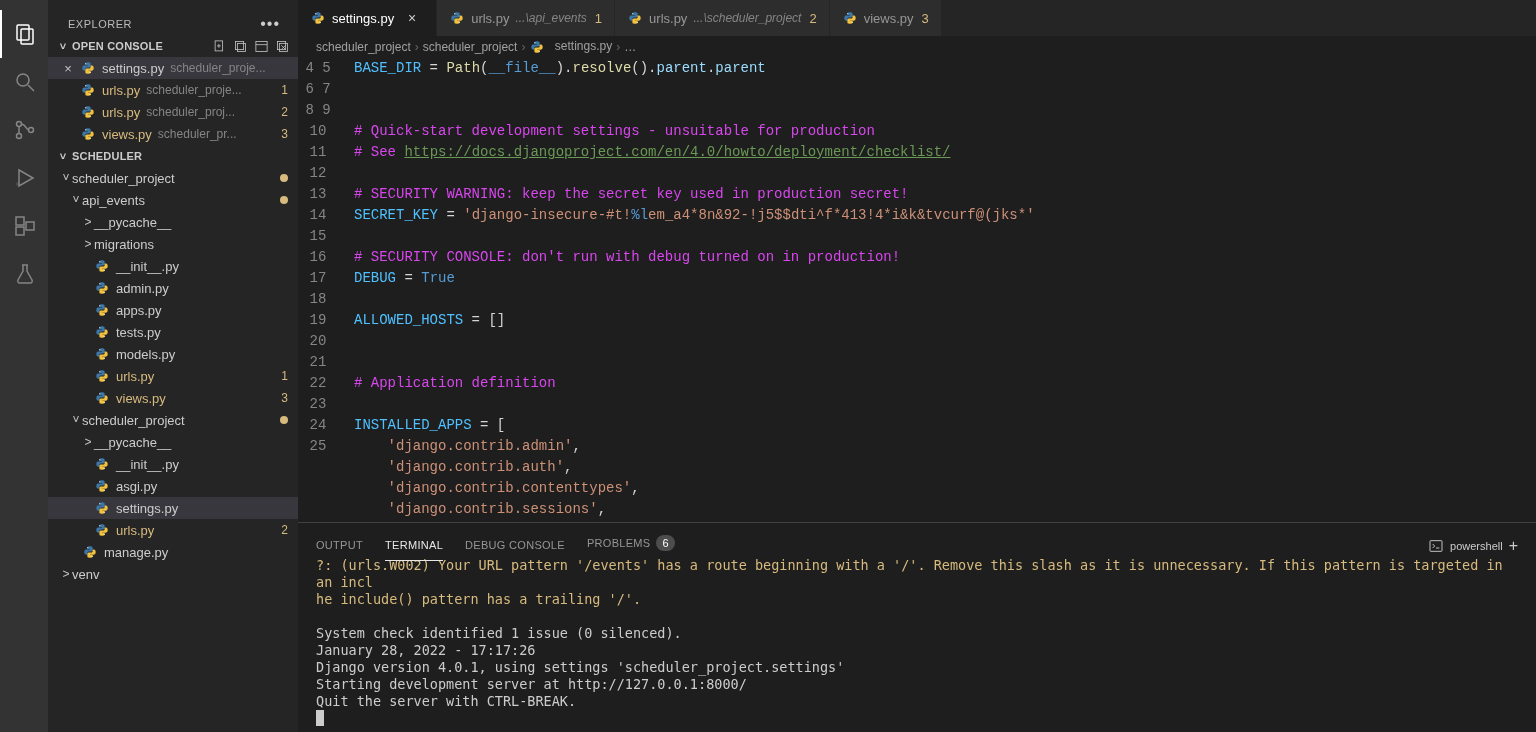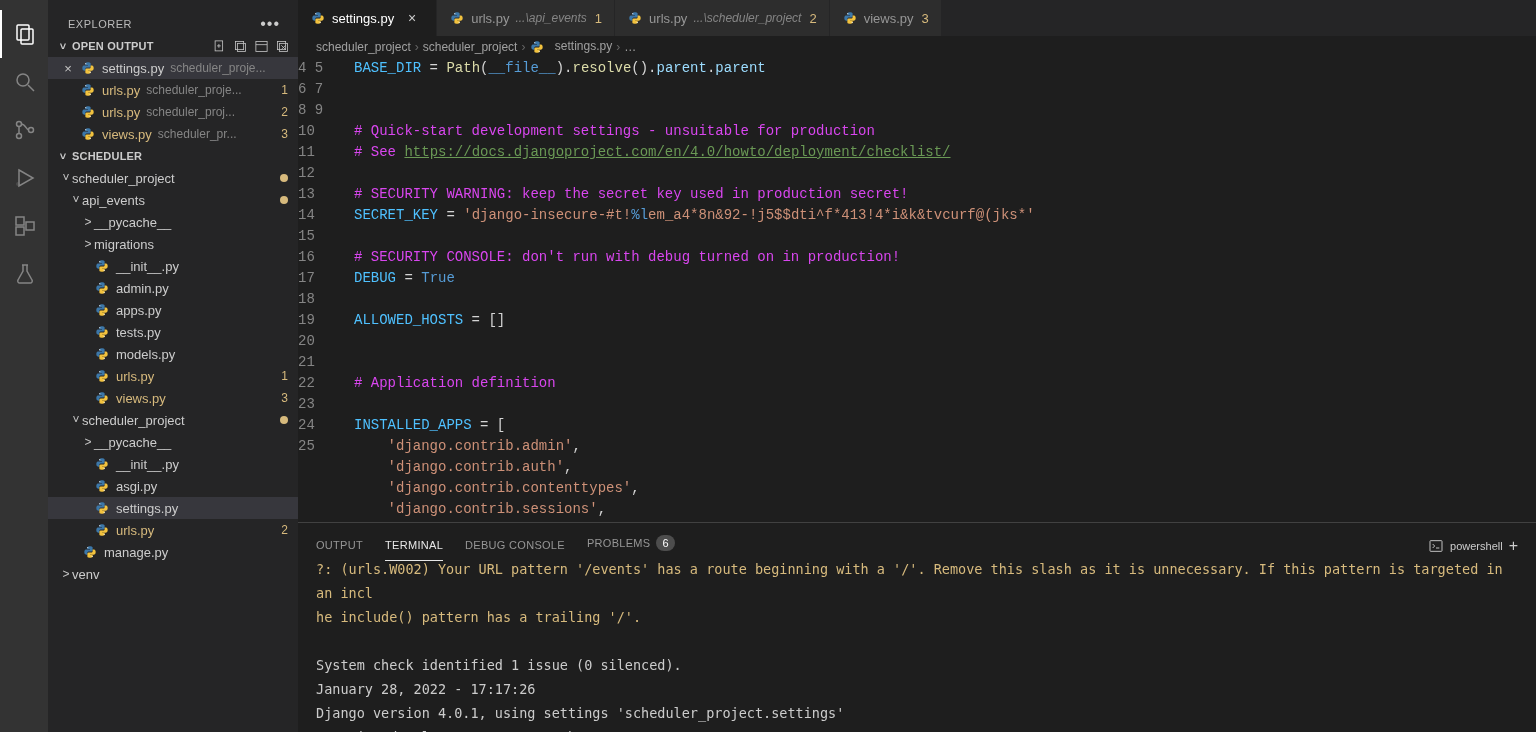--- a/index.html
+++ b/index.html
@@ -39,41 +39,41 @@
 .tab.active{background:#1e1e1e;color:#ffffff;}
 .tab .pyicon{margin-right:0;}
 .tab .close-x{color:#cccccc;margin-left:4px;font-size:14px;}
 .tab .tdim{color:#858585;font-style:italic;font-size:12px;}
 .tab .tnum{color:#d7ba7d;margin-left:2px;}
 
 .breadcrumb{height:22px;display:flex;align-items:center;padding:0 18px;font-size:12px;color:#a0a0a0;background:#1e1e1e;gap:4px;}
 .breadcrumb .sep{color:#666;}
 
 .editor{flex:1;display:flex;font-family:Consolas,"Courier New",monospace;font-size:14px;line-height:21px;overflow:hidden;background:#1e1e1e;}
-.gutter{width:56px;text-align:left;color:#858585;padding-right:16px;user-select:none;}
+.gutter{width:56px;text-align:center;color:#858585;padding-right:16px;user-select:none;}
 .code{flex:1;white-space:pre;color:#d4d4d4;}
 .tok-const{color:#569cd6;}
 .tok-var-c{color:#4fc1ff;}
 .tok-func{color:#dcdcaa;}
 .tok-prop{color:#9cdcfe;}
 .tok-str{color:#ce9178;}
 .tok-cmt{color:#d946ef;}
 .tok-link{color:#6a9955;text-decoration:underline;}
 .tok-esc{color:#569cd6;}
 .tok-op{color:#d4d4d4;}
 
 .panel{height:210px;border-top:1px solid #414141;background:#1e1e1e;display:flex;flex-direction:column;}
 .panel-tabs{height:32px;display:flex;align-items:flex-end;padding:0 18px;gap:22px;font-size:11px;color:#969696;}
 .ptab{letter-spacing:0.3px;position:relative;padding:4px 0;}
 .ptab.active{color:#e7e7e7;}
 .ptab.active::after{content:"";position:absolute;left:0;right:0;bottom:-6px;height:1px;background:#e7e7e7;}
 .pcount{background:#4d4d4d;color:#ffffff;border-radius:9px;font-size:11px;padding:0 6px;margin-left:6px;line-height:16px;display:inline-block;}
 .panel-right{margin-left:auto;display:flex;align-items:center;gap:6px;color:#cccccc;}
 .panel-right svg{width:16px;height:16px;stroke:currentColor;fill:none;stroke-width:1.4;}
-.panel-body{flex:1;padding:2px 18px;font-family:Consolas,monospace;font-size:13.5px;line-height:24px;color:#cccccc;white-space:pre-wrap;overflow:hidden;}
+.panel-body{flex:1;padding:2px 18px;font-family:Consolas,monospace;font-size:13.5px;line-height:17px;color:#cccccc;white-space:pre-wrap;overflow:hidden;}
 .term-warn{color:#d7ba7d;}
 .caret{display:inline-block;width:8px;height:16px;background:#cccccc;vertical-align:text-bottom;}
 </style>
 </head>
 <body>
 
 <div class="root">
 
   <div class="activitybar">
     <div class="aicon active">
@@ -116,21 +116,21 @@
       </div>
   </div>
 
   <div class="sidebar">
     <div class="sb-title">
       <span>EXPLORER</span>
       <span class="dots">•••</span>
     </div>
     <div class="sb-section">
       <span class="chev">˅</span>
-      <span>OPEN OUTPUT</span>
+      <span>OPEN CONSOLE</span>
       <span class="sb-actions">
         <svg viewBox="0 0 24 24">
             <rect x="5" y="3" width="12" height="16"></rect>
             <line x1="11" y1="8" x2="11" y2="14"></line>
             <line x1="8" y1="11" x2="14" y2="11"></line>
           </svg>
         <svg viewBox="0 0 24 24">
             <rect x="4" y="4" width="13" height="13"></rect>
             <rect x="7" y="7" width="13" height="13"></rect>
           </svg>

